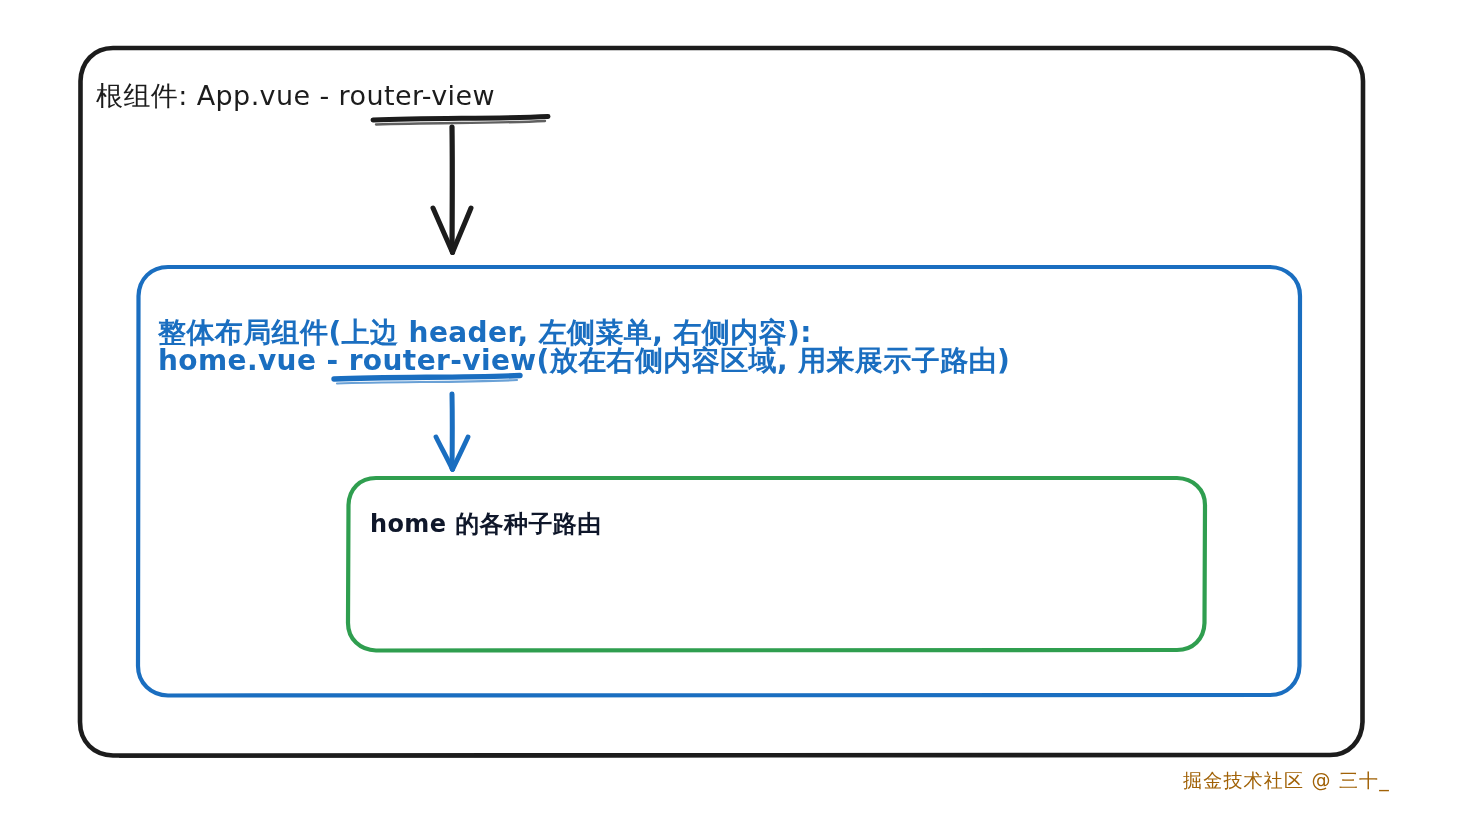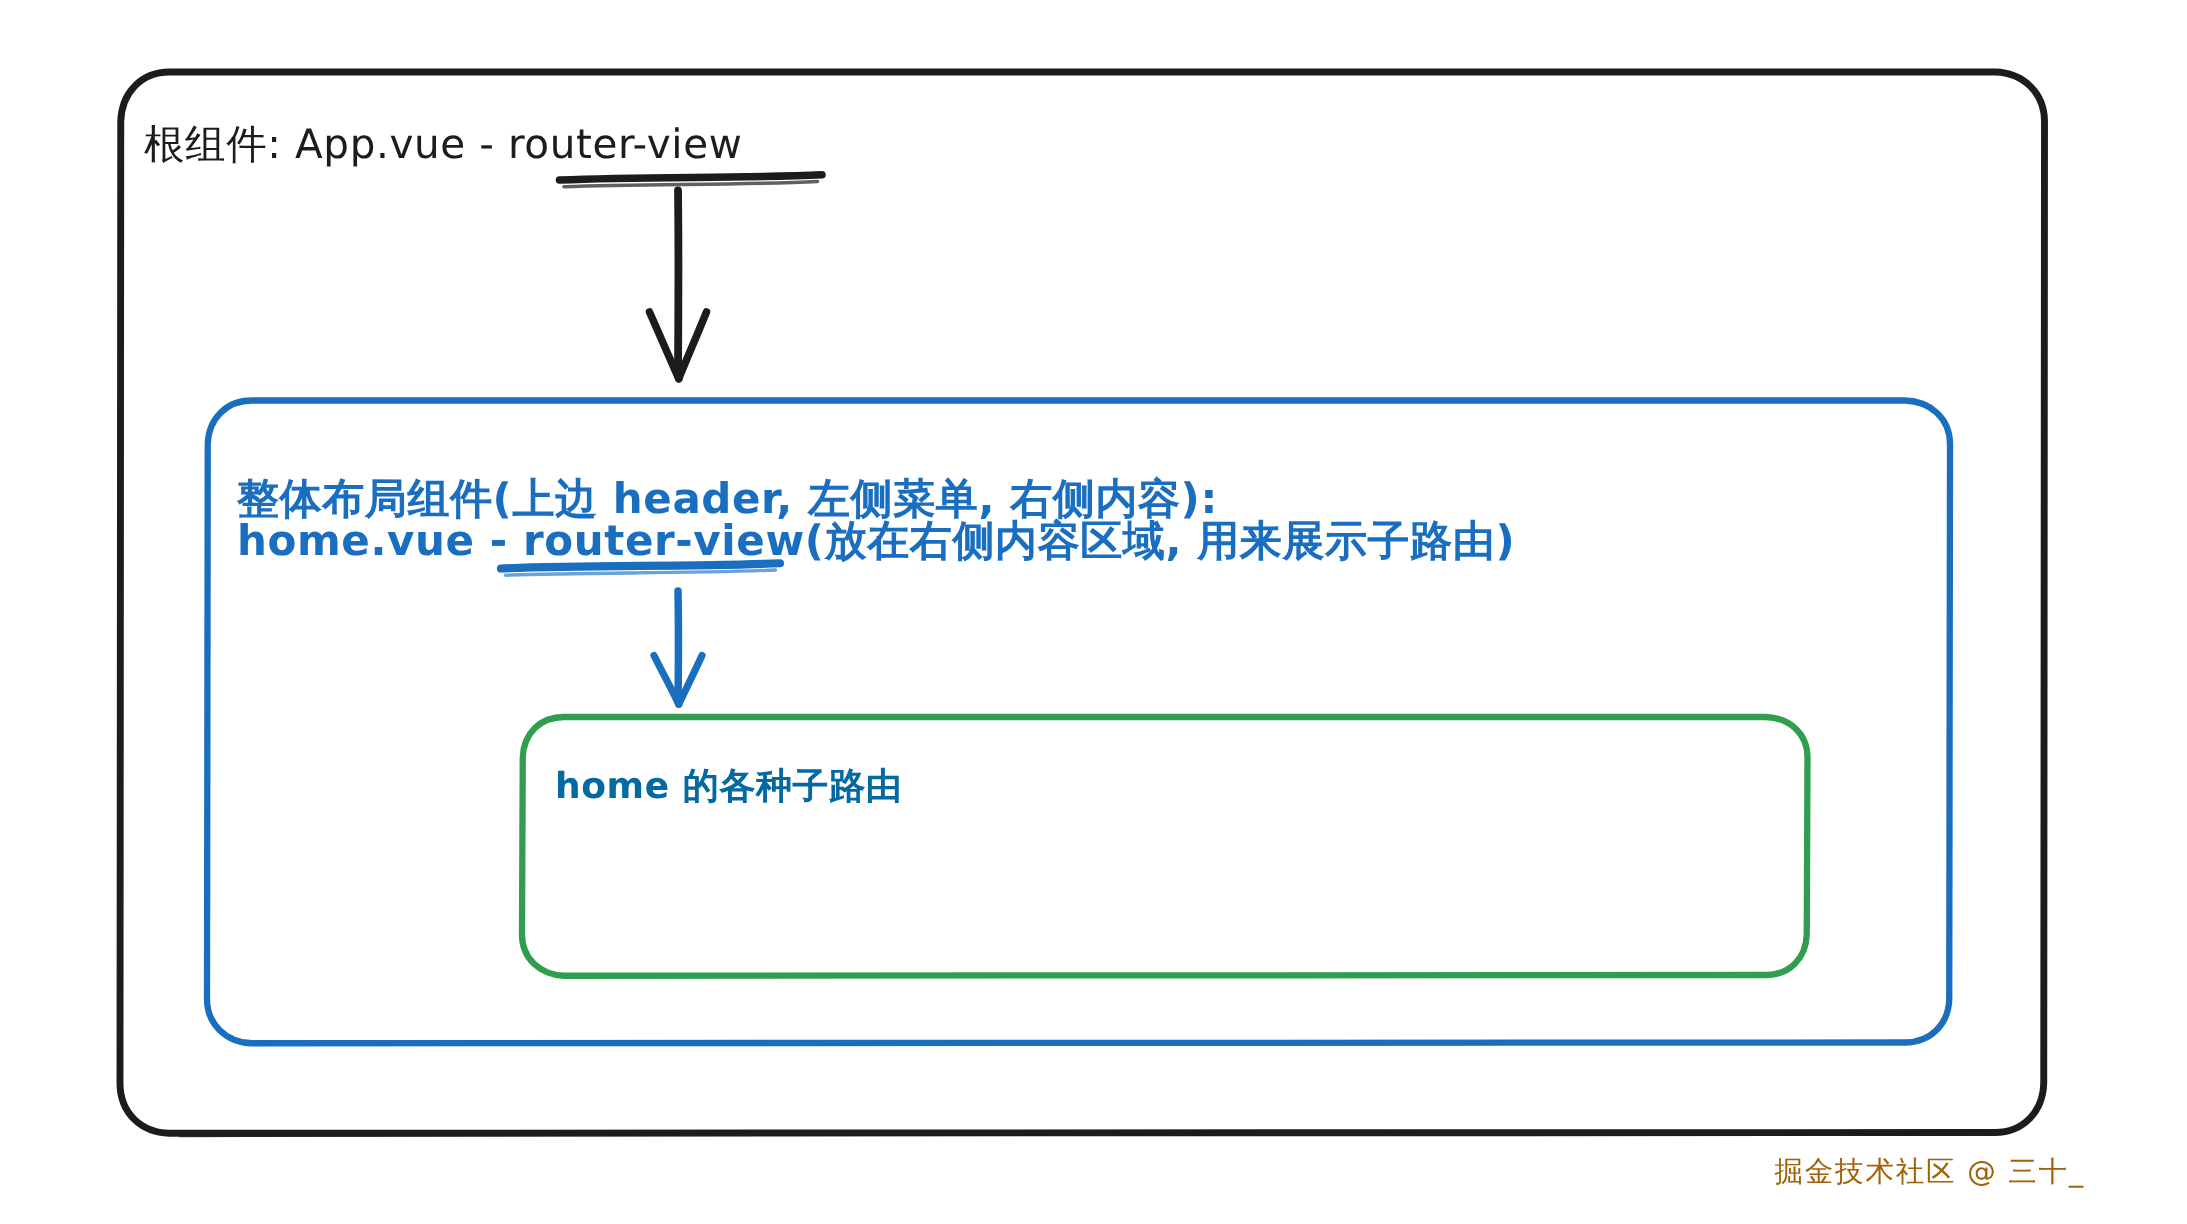--- a/index.html
+++ b/index.html
@@ -53,21 +53,21 @@
     left: 158px;
     top: 342px;
     font-size: 28px;
     color: #1a6ec0;
     font-weight: 600;
   }
   #child-label {
     left: 370px;
     top: 508px;
     font-size: 24px;
-    color: #0369a1;
+    color: #0f172a;
     font-weight: 600;
   }
   #watermark {
     left: 1183px;
     top: 768px;
     font-size: 19px;
     color: #a16207;
     font-weight: 500;
     letter-spacing: 1.2px;
   }

